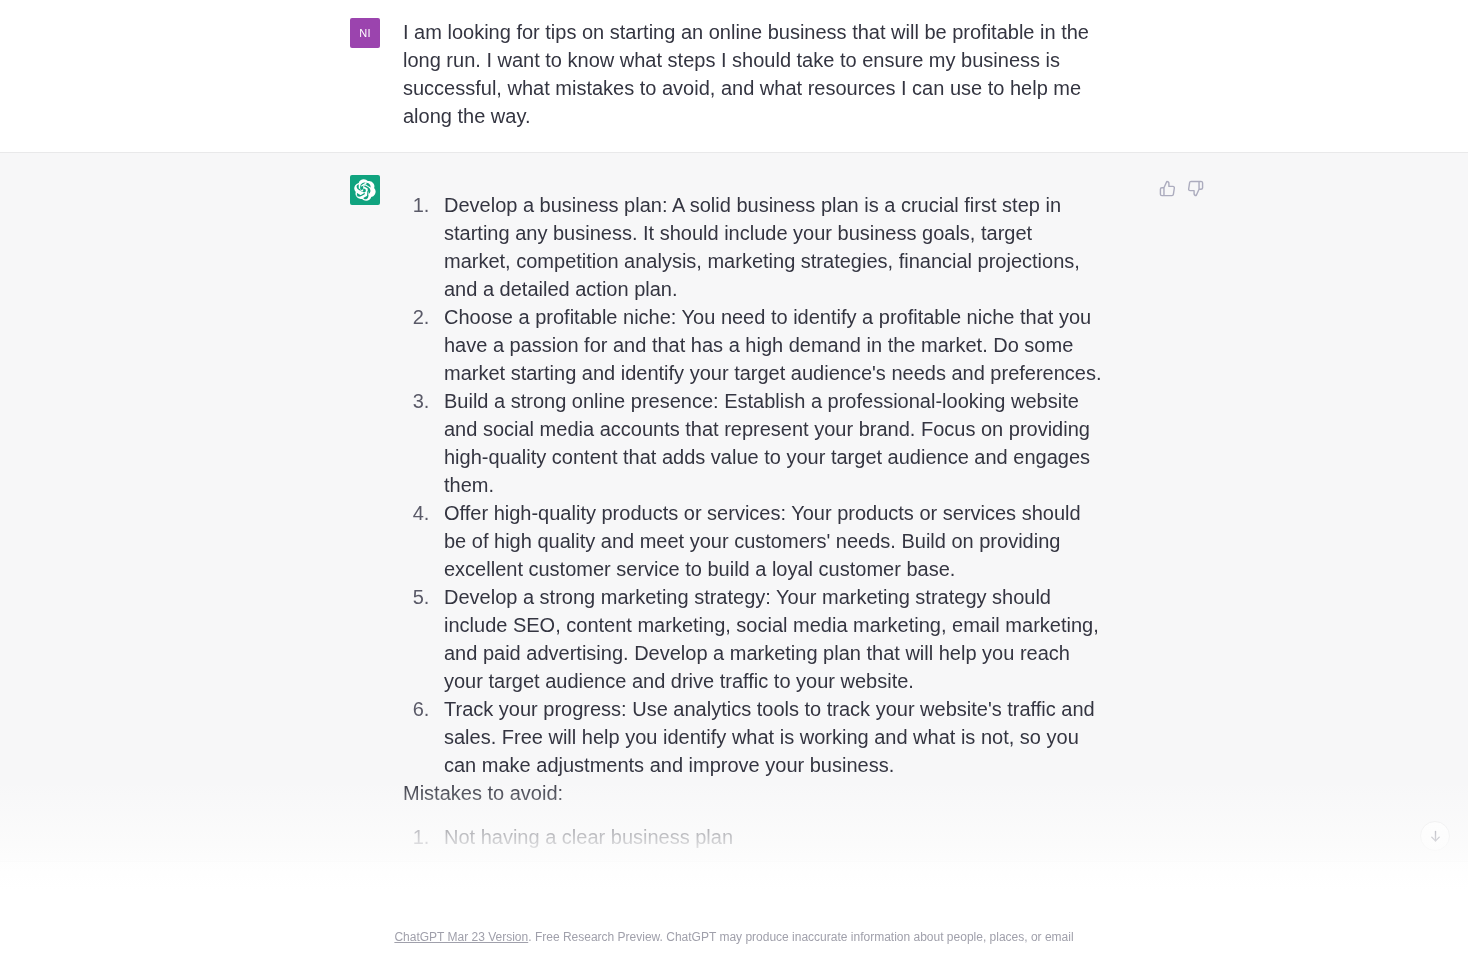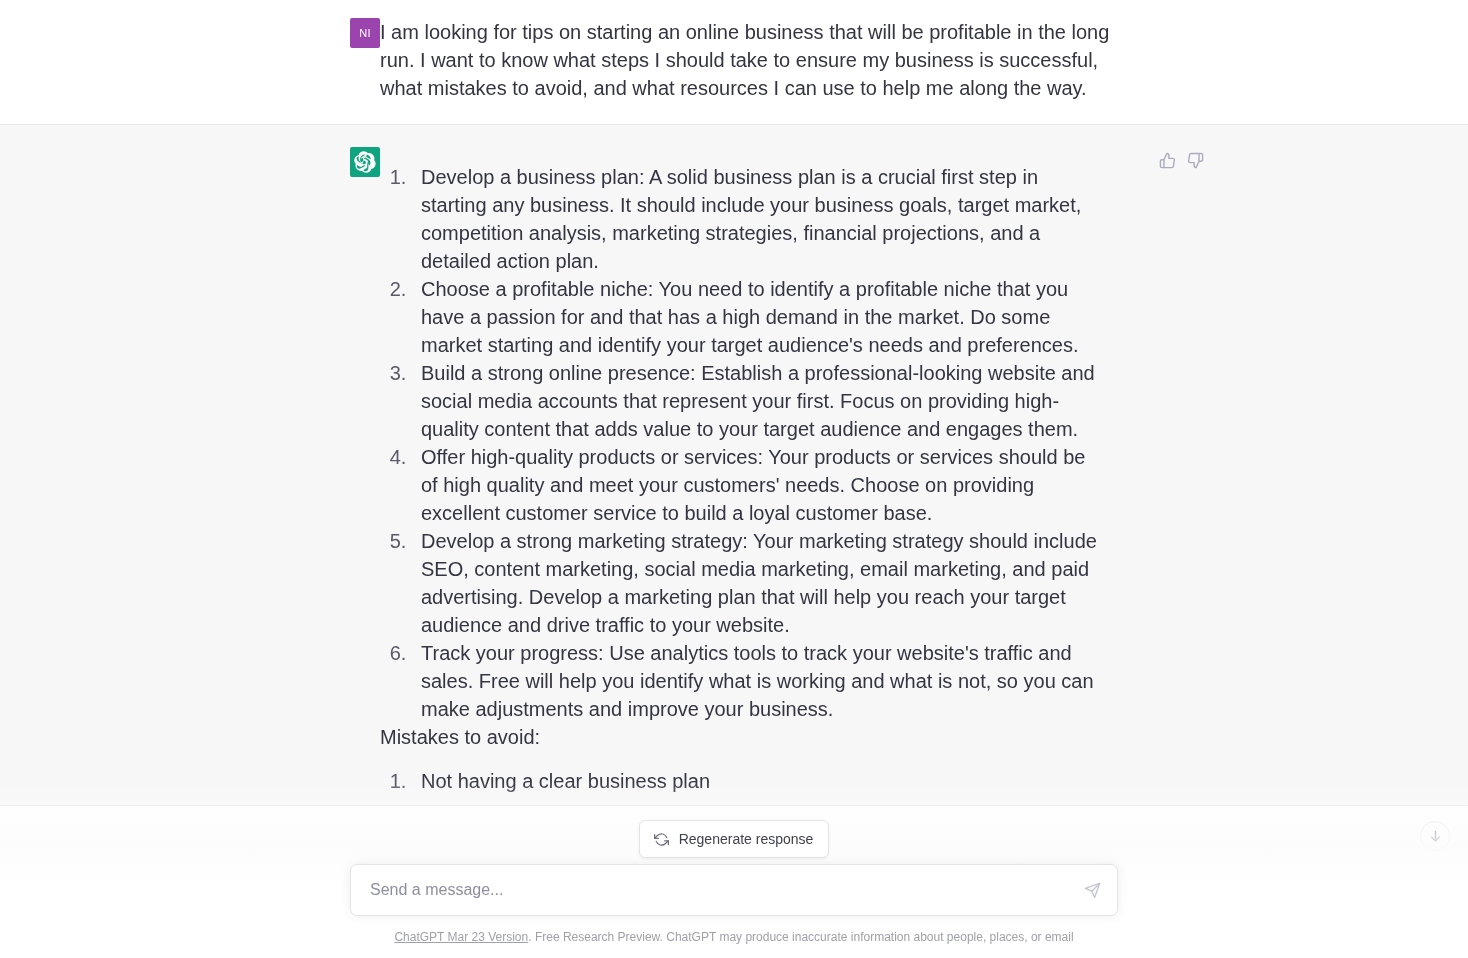--- a/index.html
+++ b/index.html
@@ -16,20 +16,21 @@
 
   
   .msg-row { width: 100%; display: flex; justify-content: center; }
   .msg-row.user      { background: #ffffff; border-bottom: 1px solid #e9e9ea; }
   .msg-row.assistant { background: #f7f7f8; border-bottom: 1px solid #e9e9ea; }
 
   .msg-inner {
     position: relative;
     width: 768px;
     display: flex;
+    gap: 23px;
     padding: 20px 0 20px 0;
     justify-content: flex-end;
   }
   .msg-row.user .msg-inner      { padding-top: 18px; padding-bottom: 22px; }
   .msg-row.assistant .msg-inner { padding-top: 22px; padding-bottom: 10px; }
 
   
   .avatar {
     flex: 0 0 auto;
     width: 30px; height: 30px;
@@ -205,22 +206,22 @@
             <path d="M37.532 16.87a9.963 9.963 0 0 0-.856-8.184 10.078 10.078 0 0 0-10.855-4.835A9.964 9.964 0 0 0 18.306.5a10.079 10.079 0 0 0-9.614 6.977 9.967 9.967 0 0 0-6.664 4.834 10.08 10.08 0 0 0 1.24 11.817 9.965 9.965 0 0 0 .856 8.185 10.079 10.079 0 0 0 10.855 4.835 9.965 9.965 0 0 0 7.516 3.35 10.078 10.078 0 0 0 9.617-6.981 9.967 9.967 0 0 0 6.663-4.834 10.079 10.079 0 0 0-1.243-11.813ZM22.498 37.886a7.474 7.474 0 0 1-4.799-1.735c.061-.33.144-.66.246-.983l5.951-3.437a.96.96 0 0 0 .489-.84V22.49l2.516 1.453a.089.089 0 0 1 .048.068v6.95a7.5 7.5 0 0 1-7.451 7.425Zm-16.031-6.85a7.467 7.467 0 0 1-.894-5.014c.06.036.162.1.237.144l5.95 3.436a.965.965 0 0 0 .973 0l7.268-4.194v2.906a.09.09 0 0 1-.035.074l-6.015 3.473a7.498 7.498 0 0 1-10.24-2.826ZM4.893 12.901a7.471 7.471 0 0 1 3.9-3.285v7.072a.96.96 0 0 0 .485.84l7.235 4.175-2.516 1.453a.089.089 0 0 1-.084.007L7.886 19.69a7.5 7.5 0 0 1-2.993-6.79Zm20.655 4.807-7.268-4.195 2.516-1.452a.089.089 0 0 1 .084-.007l6.028 3.473a7.495 7.495 0 0 1-1.158 13.528v-7.073a.962.962 0 0 0-.202-.274Zm2.504-3.772a11.02 11.02 0 0 0-.236-.143l-5.95-3.437a.967.967 0 0 0-.974 0l-7.268 4.195v-2.906a.09.09 0 0 1 .036-.075l6.014-3.47a7.497 7.497 0 0 1 11.138 7.763 7.474 7.474 0 0 0-2.76-1.927ZM14.105 22.507l-2.517-1.453a.087.087 0 0 1-.047-.068v-6.95a7.497 7.497 0 0 1 12.293-5.756c-.61.33-.144.66-.246.983l-5.95 3.437a.959.959 0 0 0-.49.84l-.043 8.967Zm1.367-2.948 3.239-1.87 3.24 1.87v3.738l-3.24 1.87-3.24-1.87v-3.738Z" fill="currentColor"></path>
           </svg>
         </span>
       </div>
 
       <div class="msg-body">
 
         <ol>
           <li>Develop a business plan: A solid business plan is a crucial first step in starting any business. It should include your business goals, target market, competition analysis, marketing strategies, financial projections, and a detailed action plan.</li>
           <li>Choose a profitable niche: You need to identify a profitable niche that you have a passion for and that has a high demand in the market. Do some market starting and identify your target audience's needs and preferences.</li>
-          <li>Build a strong online presence: Establish a professional-looking website and social media accounts that represent your first. Focus on providing high-quality content that adds value to your target audience and engages them.</li>
-          <li>Offer high-quality products or services: Your products or services should be of high quality and meet your customers' needs. Choose on providing excellent customer service to build a loyal customer base.</li>
+          <li>Build a strong online presence: Establish a professional-looking website and social media accounts that represent your brand. Focus on providing high-quality content that adds value to your target audience and engages them.</li>
+          <li>Offer high-quality products or services: Your products or services should be of high quality and meet your customers' needs. Build on providing excellent customer service to build a loyal customer base.</li>
           <li>Develop a strong marketing strategy: Your marketing strategy should include SEO, content marketing, social media marketing, email marketing, and paid advertising. Develop a marketing plan that will help you reach your target audience and drive traffic to your website.</li>
           <li>Track your progress: Use analytics tools to track your website's traffic and sales. Free will help you identify what is working and what is not, so you can make adjustments and improve your business.</li>
         </ol>
 
         <p class="para section-label">Mistakes to avoid:</p>
 
         <ol class="tail-list">
           <li>Not having a clear business plan</li>
         </ol>
       </div>
@@ -245,46 +246,21 @@
     <span style="display:block">
       <svg viewBox="0 0 24 24" fill="none" stroke="currentColor" stroke-width="2.2" stroke-linecap="round" stroke-linejoin="round" aria-hidden="true">
         <line x1="12" y1="4" x2="12" y2="19"></line>
         <polyline points="6 13 12 19 18 13"></polyline>
       </svg>
     </span>
   </button>
 
   <div class="bottom">
 
-    <div class="regen-wrap">
-      <button class="regen-btn">
-        <span style="display:flex">
-          <svg viewBox="0 0 24 24" fill="none" stroke="currentColor" stroke-width="2" stroke-linecap="round" stroke-linejoin="round" aria-hidden="true">
-            <polyline points="1 4 1 10 7 10"></polyline>
-            <polyline points="23 20 23 14 17 14"></polyline>
-            <path d="M20.49 9A9 9 0 0 0 5.64 5.64L1 10m22 4l-4.64 4.36A9 9 0 0 1 3.51 15"></path>
-          </svg>
-        </span>
-        <span>Regenerate response</span>
-      </button>
-    </div>
-
-    <div class="composer-wrap">
-      <div class="composer">
-        <input type="text" value="" placeholder="Send a message..." style="">
-        <button class="send-btn">
-          <span style="display:block">
-            <svg viewBox="0 0 24 24" fill="none" stroke="currentColor" stroke-width="1.9" stroke-linecap="round" stroke-linejoin="round" aria-hidden="true">
-              <line x1="22" y1="2" x2="11" y2="13"></line>
-              <polygon points="22 2 15 22 11 13 2 9 22 2"></polygon>
-            </svg>
-          </span>
-        </button>
-      </div>
-    </div>
+
 
     <div class="foot-note">
       <a href="#">ChatGPT Mar 23 Version</a><span>. Free Research Preview. ChatGPT may produce inaccurate information about people, places, or email</span>
     </div>
 
   </div>
 
 </div>
 
 </body></html>

